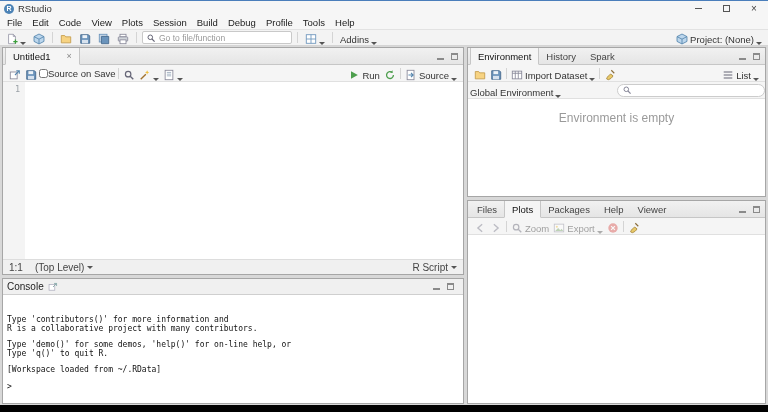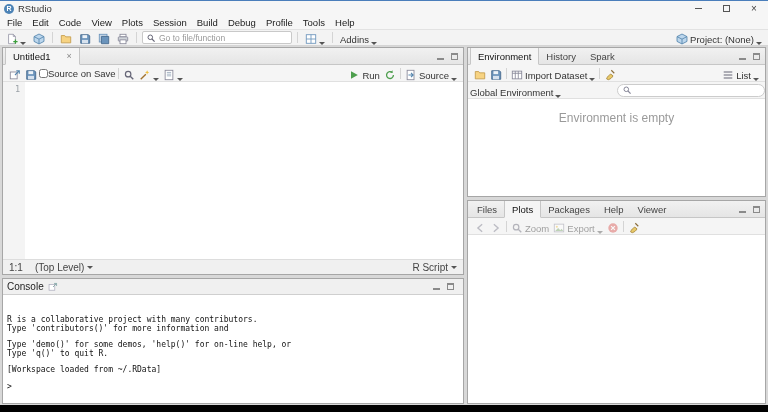--- a/index.html
+++ b/index.html
@@ -301,22 +301,22 @@
                 <span class="ic-min"></span>
               </span>
             <span class="pc-btn">
                 <span class="ic-max"></span>
               </span>
           </div>
         </div>
         <div class="console-body">
 
           <div class="console-line"></div>
+          <div class="console-line">Type 'contributors()' for more information and</div>
           <div class="console-line">R is a collaborative project with many contributors.</div>
-          <div class="console-line">Type 'contributors()' for more information and</div>
           <div class="console-line"></div>
           <div class="console-line">Type 'demo()' for some demos, 'help()' for on-line help, or</div>
           <div class="console-line">Type 'q()' to quit R.</div>
           <div class="console-line"></div>
           <div class="console-line">[Workspace loaded from ~/.RData]</div>
           <div class="console-line"></div>
           <div class="console-line">&gt;</div>
         </div>
       </div>
     </div>

